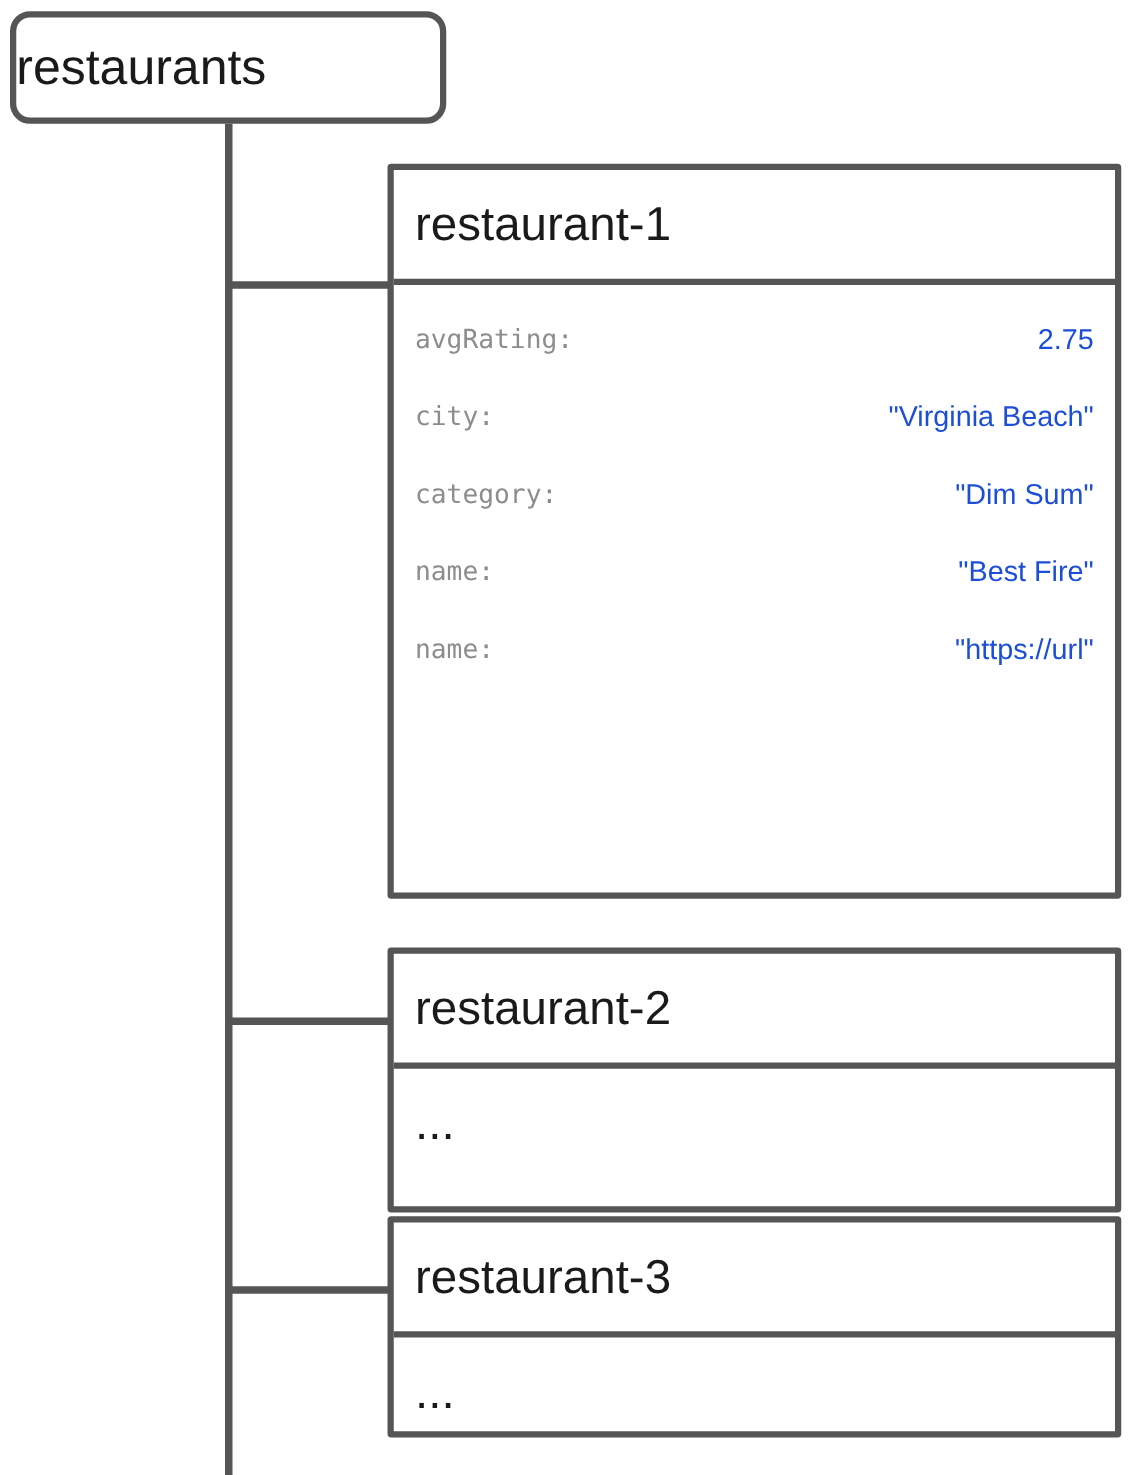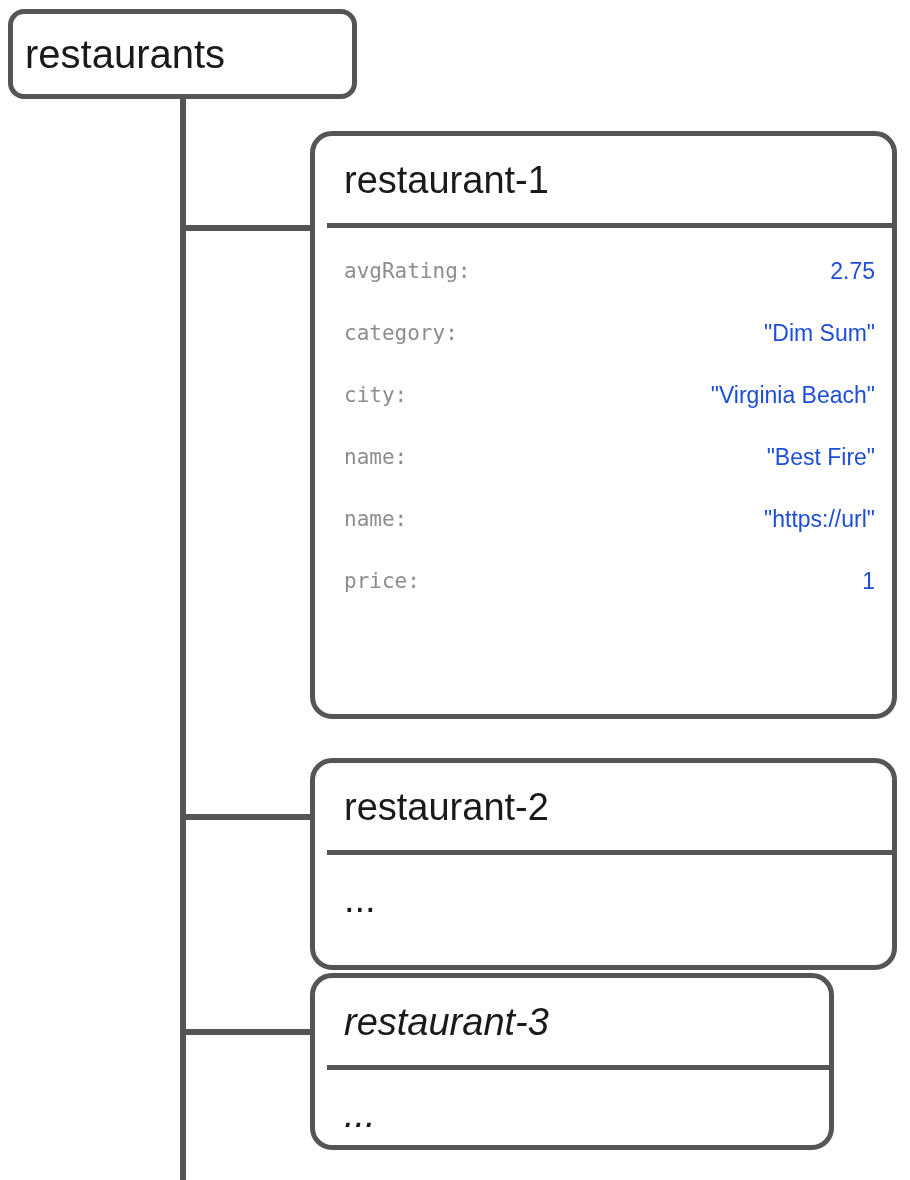--- a/index.html
+++ b/index.html
@@ -35,35 +35,34 @@
   .branch-1 { top: 225px; }
   .branch-2 { top: 814px; }
   .branch-3 { top: 1029px; }
 
   
   .node {
     position: absolute;
     box-sizing: border-box;
     background: #ffffff;
     border: 5px solid #555555;
-    border-radius: 22px;
-    padding-left: 12px;
+    border-radius: 3px;
   }
   .node-root {
     left: 8px;
     top: 9px;
     width: 349px;
     height: 90px;
     border-radius: 16px;
     display: flex;
     align-items: center;
   }
   .node-r1 { left: 310px; top: 131px;  width: 587px; height: 588px; }
   .node-r2 { left: 310px; top: 758px;  width: 587px; height: 212px; }
-  .node-r3 { left: 310px; top: 973px;  width: 524px; height: 177px; font-style: italic; }
+  .node-r3 { left: 310px; top: 973px;  width: 587px; height: 177px; }
 
   .node-title {
     font-size: 38px;
     color: #1a1a1a;
     line-height: 1;
     white-space: nowrap;
   }
   .node-root .node-title { font-size: 40px; }
 
   .node-header {
@@ -134,44 +133,40 @@
       <span class="node-title">restaurant-1</span>
     </div>
     <div class="node-body">
 
       <div class="field-row">
         <span class="field-key">avgRating:</span>
         <span class="field-value">2.75</span>
       </div>
 
       <div class="field-row">
-        <span class="field-key">category:</span>
-        <span class="field-value">"Dim Sum"</span>
+        <span class="field-key">city:</span>
+        <span class="field-value">"Virginia Beach"</span>
       </div>
 
       <div class="field-row">
-        <span class="field-key">city:</span>
-        <span class="field-value">"Virginia Beach"</span>
+        <span class="field-key">category:</span>
+        <span class="field-value">"Dim Sum"</span>
       </div>
 
       <div class="field-row">
         <span class="field-key">name:</span>
         <span class="field-value">"Best Fire"</span>
       </div>
 
 
       <div class="field-row">
         <span class="field-key">name:</span>
         <span class="field-value">"https://url"</span>
       </div>
 
-      <div class="field-row">
-        <span class="field-key">price:</span>
-        <span class="field-value">1</span>
-      </div>
 
     </div>
   </div>
 
   <div class="node node-r2">
     <div class="node-header">
       <span class="node-title">restaurant-2</span>
     </div>
     <div class="node-body">
       <div class="ellipsis-row">...</div>

